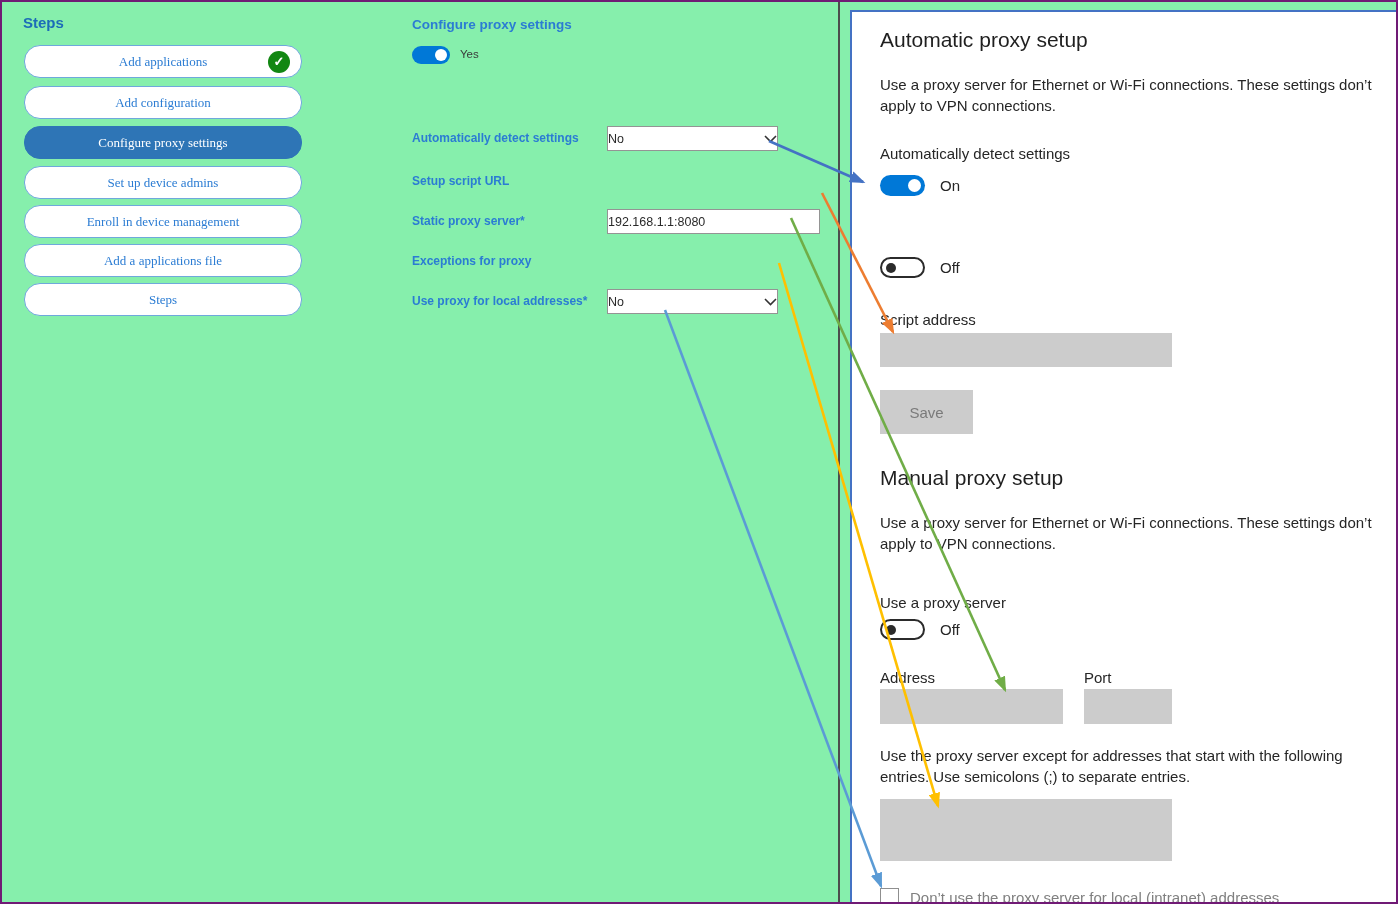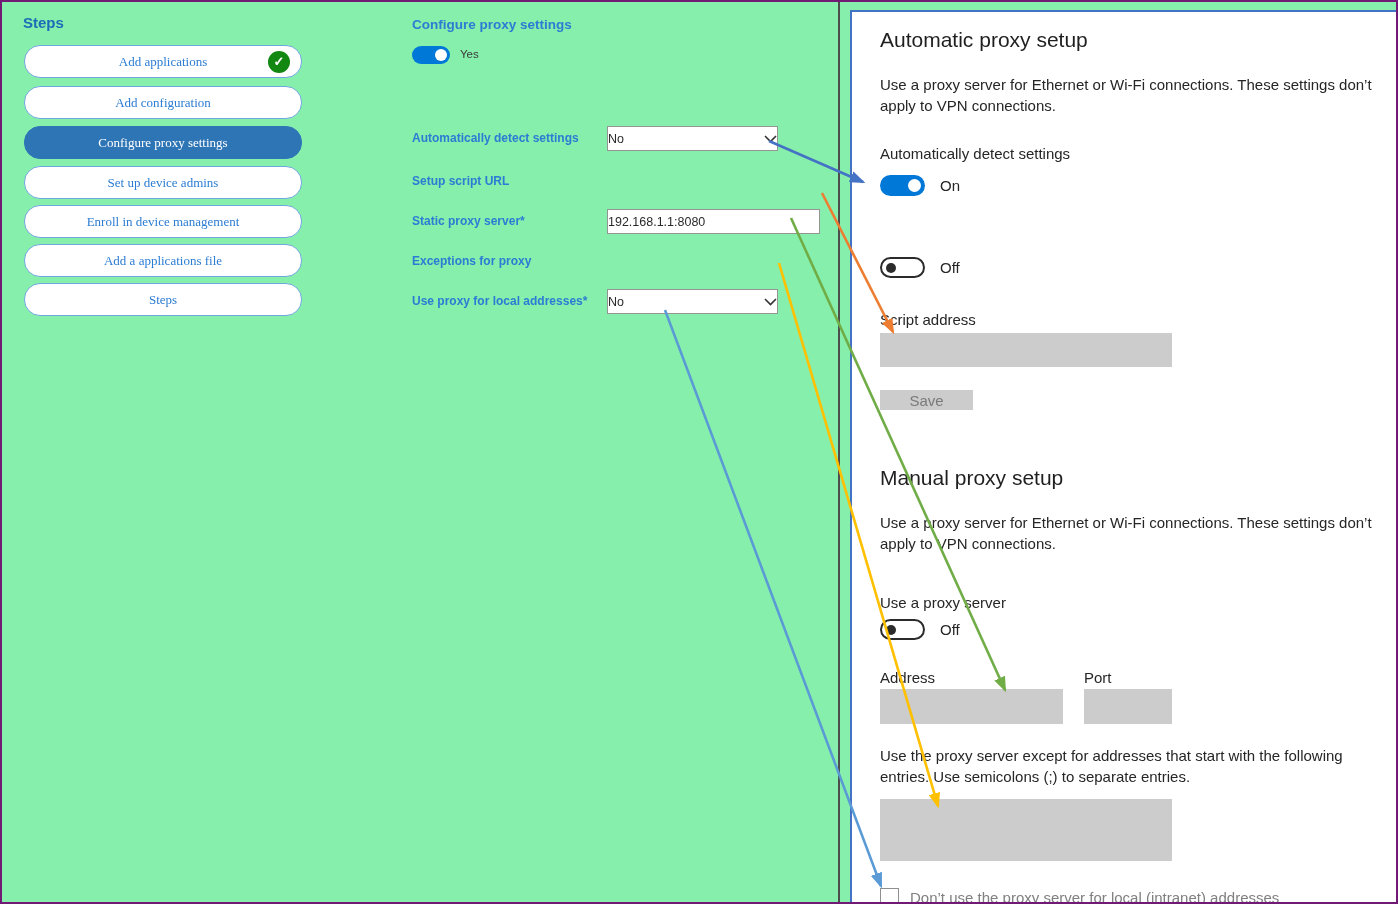--- a/index.html
+++ b/index.html
@@ -82,21 +82,21 @@
     border-radius: 50%; background: #fff;
   }
   .toggle-lg.off { background: #fff; border: 2px solid #2b2b2b; }
   .toggle-lg.off .knob {
     position: absolute; left: 4px; top: 3.5px; width: 10px; height: 10px;
     border-radius: 50%; background: #2b2b2b;
   }
   .toggle-state { position: absolute; font-size: 15px; color: #262626; }
   .gray-box { position: absolute; background: #cccccc; }
   .save-btn {
-    position: absolute; left: 28px; width: 93px; height: 20px; background: #cccccc;
+    position: absolute; left: 28px; width: 93px; height: 44px; background: #cccccc;
     color: #7a7a7a; font-size: 15px; border: none;
     display: flex; align-items: center; justify-content: center; cursor: default;
   }
   .cb { position: absolute; left: 28px; width: 19px; height: 19px; border: 1px solid #8f8f8f; background: #fff; cursor: pointer; }
   .cb-label { position: absolute; left: 58px; font-size: 15px; color: #808080; width: 470px; }
 
   
   .arrow-layer { position: absolute; left: 0; top: 0; width: 1398px; height: 904px; pointer-events: none; z-index: 40; }
 
   .chev { flex: 0 0 auto; }

